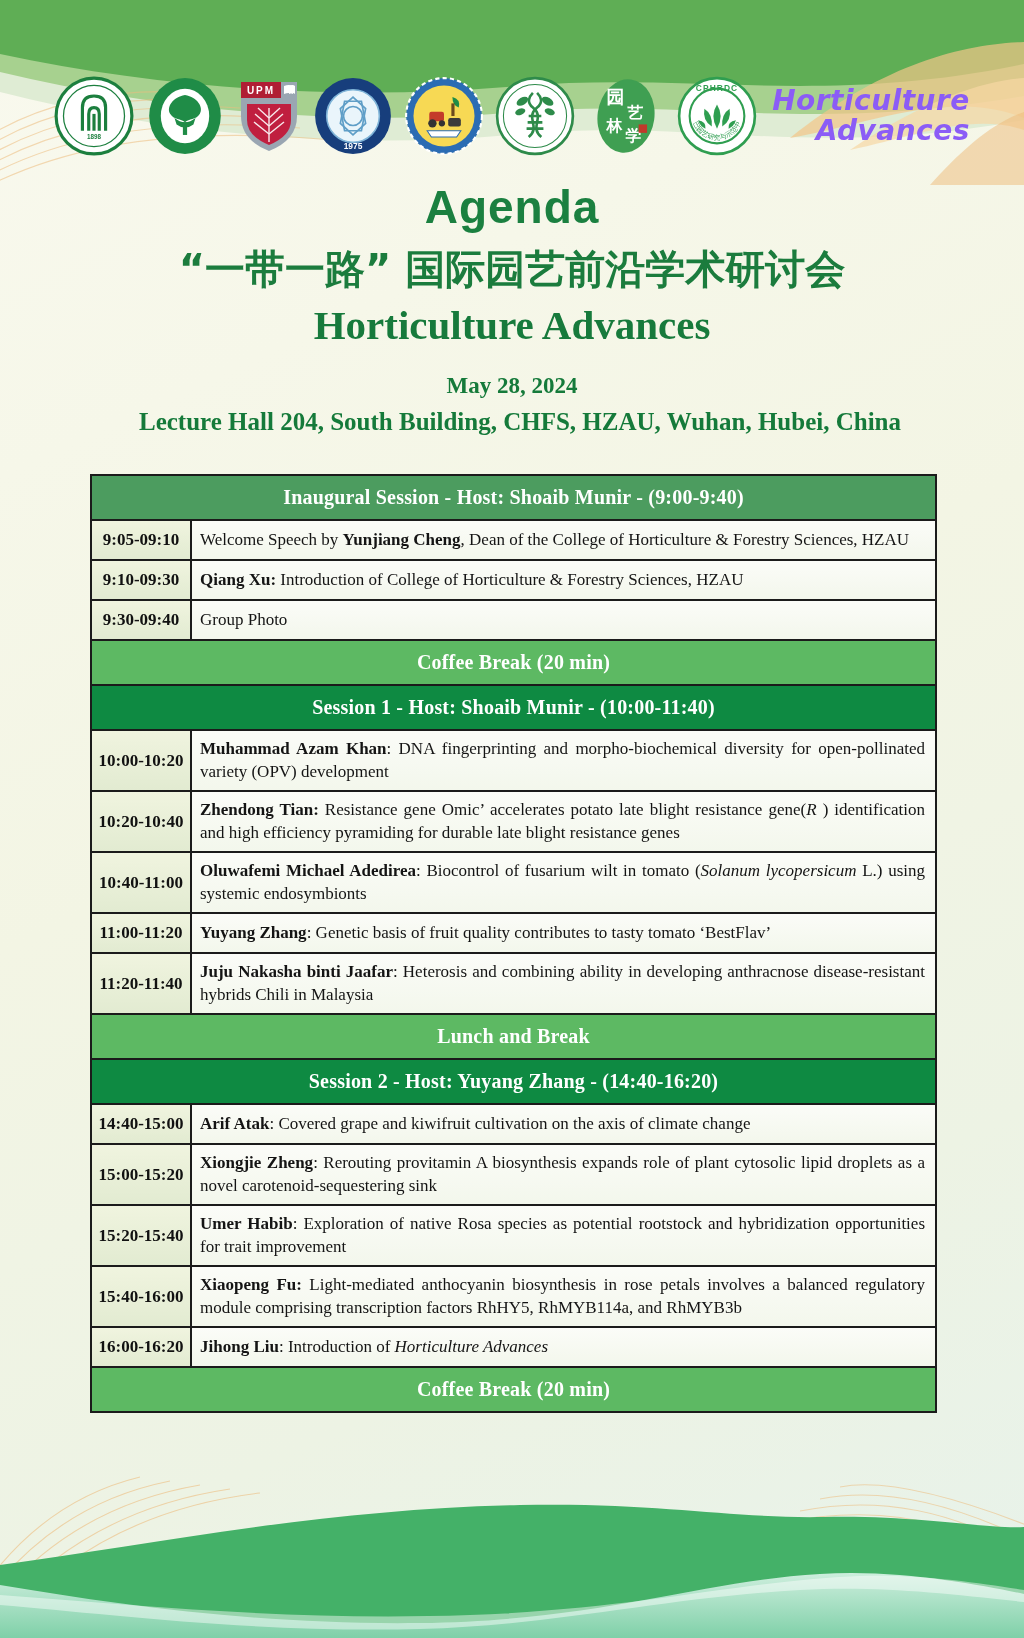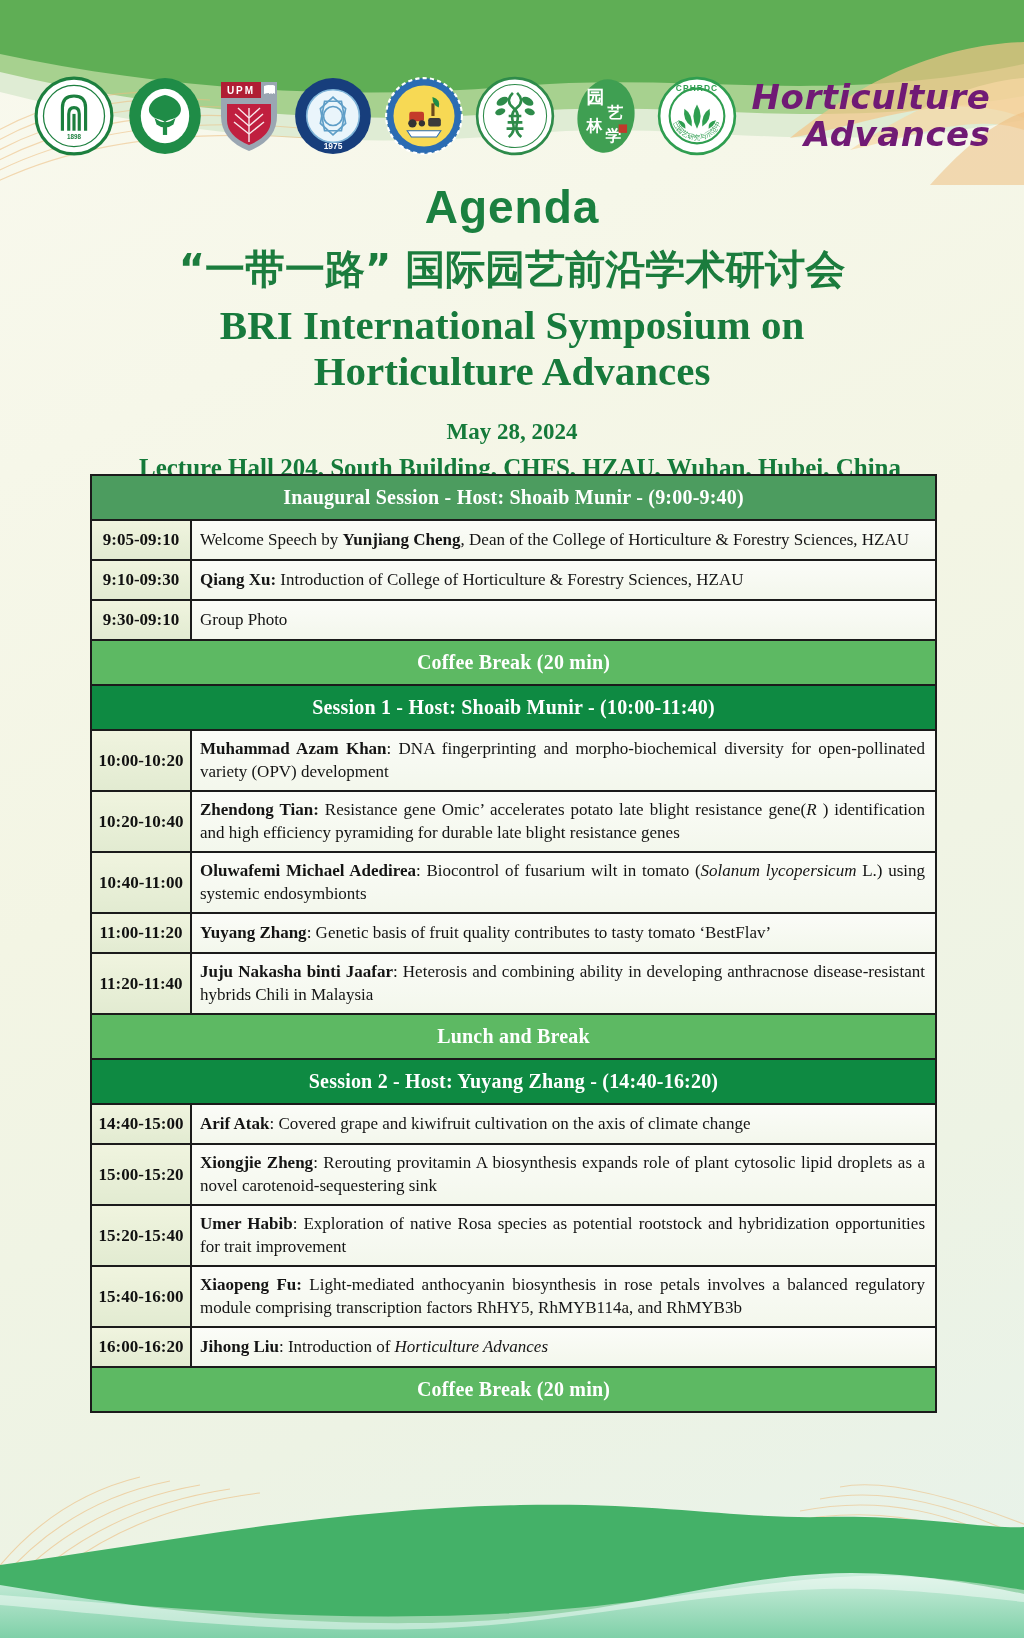--- a/index.html
+++ b/index.html
@@ -11,22 +11,22 @@
   }
   .deco { position:absolute; left:0; width:1024px; pointer-events:none; }
   .deco.top { top:0; }
   .deco.bottom { bottom:0; }
 
   
   .logos-row { position:absolute; top:76px; left:0; right:0;
     display:flex; justify-content:center; align-items:center; gap:11px;text-align:right; }
   .logo { height:80px; width:80px; flex:0 0 auto; }
   .logo.shield { width:66px; }
-  .wordmark { color:#701a75; font-family:"DejaVu Sans", sans-serif;
-    font-style:italic; font-weight:bold; font-size:34px; line-height:1.08;
+  .wordmark { color:#8b5cf6; font-family:"DejaVu Sans", sans-serif;
+    font-style:italic; font-weight:bold; font-size:28px; line-height:1.08;
     margin-left:4px; letter-spacing:.5px; }
 
   
   .titles { position:absolute; top:180px; left:0; right:0; text-align:center; }
   .t-agenda { font-family:"Liberation Sans", sans-serif; font-weight:bold;
     font-size:46px; color:#1b8040; letter-spacing:1px; }
   .t-cn { font-family:"DejaVu Sans", sans-serif; font-weight:bold;
     font-size:40px; color:#1b7c3d; margin-top:8px; }
   .t-en { font-weight:bold; font-size:41px; color:#177a3c; line-height:1.12; margin-top:6px; }
   .t-date { font-weight:bold; font-size:23px; color:#157a3a; margin-top:24px; }
@@ -220,21 +220,20 @@
   <div class="wordmark">
     <div>Horticulture</div>
     <div>Advances</div>
   </div>
 </div>
 
 <div class="titles">
   <div class="t-agenda">Agenda</div>
   <div class="t-cn">“一带一路” 国际园艺前沿学术研讨会</div>
   <div class="t-en">
-    <div>BRI International Symposium on</div>
     <div>Horticulture Advances</div>
   </div>
   <div class="t-date">May 28, 2024</div>
   <div class="t-venue">Lecture Hall 204, South Building, CHFS, HZAU, Wuhan, Hubei, China</div>
 </div>
 
 <table class="agenda">
   <colgroup>
       <col class="c-time">
       <col>
@@ -245,21 +244,21 @@
       </tr>
       <tr class="r1">
         <td class="time">9:05-09:10</td>
         <td class="desc"><span>Welcome Speech by </span><span class="b">Yunjiang Cheng</span><span>, Dean of the College of Horticulture &amp; Forestry Sciences, HZAU</span></td>
       </tr>
       <tr class="r1">
         <td class="time">9:10-09:30</td>
         <td class="desc"><span class="b">Qiang Xu:</span><span> Introduction of College of Horticulture &amp; Forestry Sciences, HZAU</span></td>
       </tr>
       <tr class="r1">
-        <td class="time">9:30-09:10</td>
+        <td class="time">9:30-09:40</td>
         <td class="desc"><span>Group Photo</span></td>
       </tr>
       <tr class="rb">
         <td colspan="2" class="band break">Coffee Break (20 min)</td>
       </tr>
       <tr class="rb">
         <td colspan="2" class="band session">Session 1 - Host: Shoaib Munir - (10:00-11:40)</td>
       </tr>
       <tr class="r2">
         <td class="time">10:00-10:20</td>

